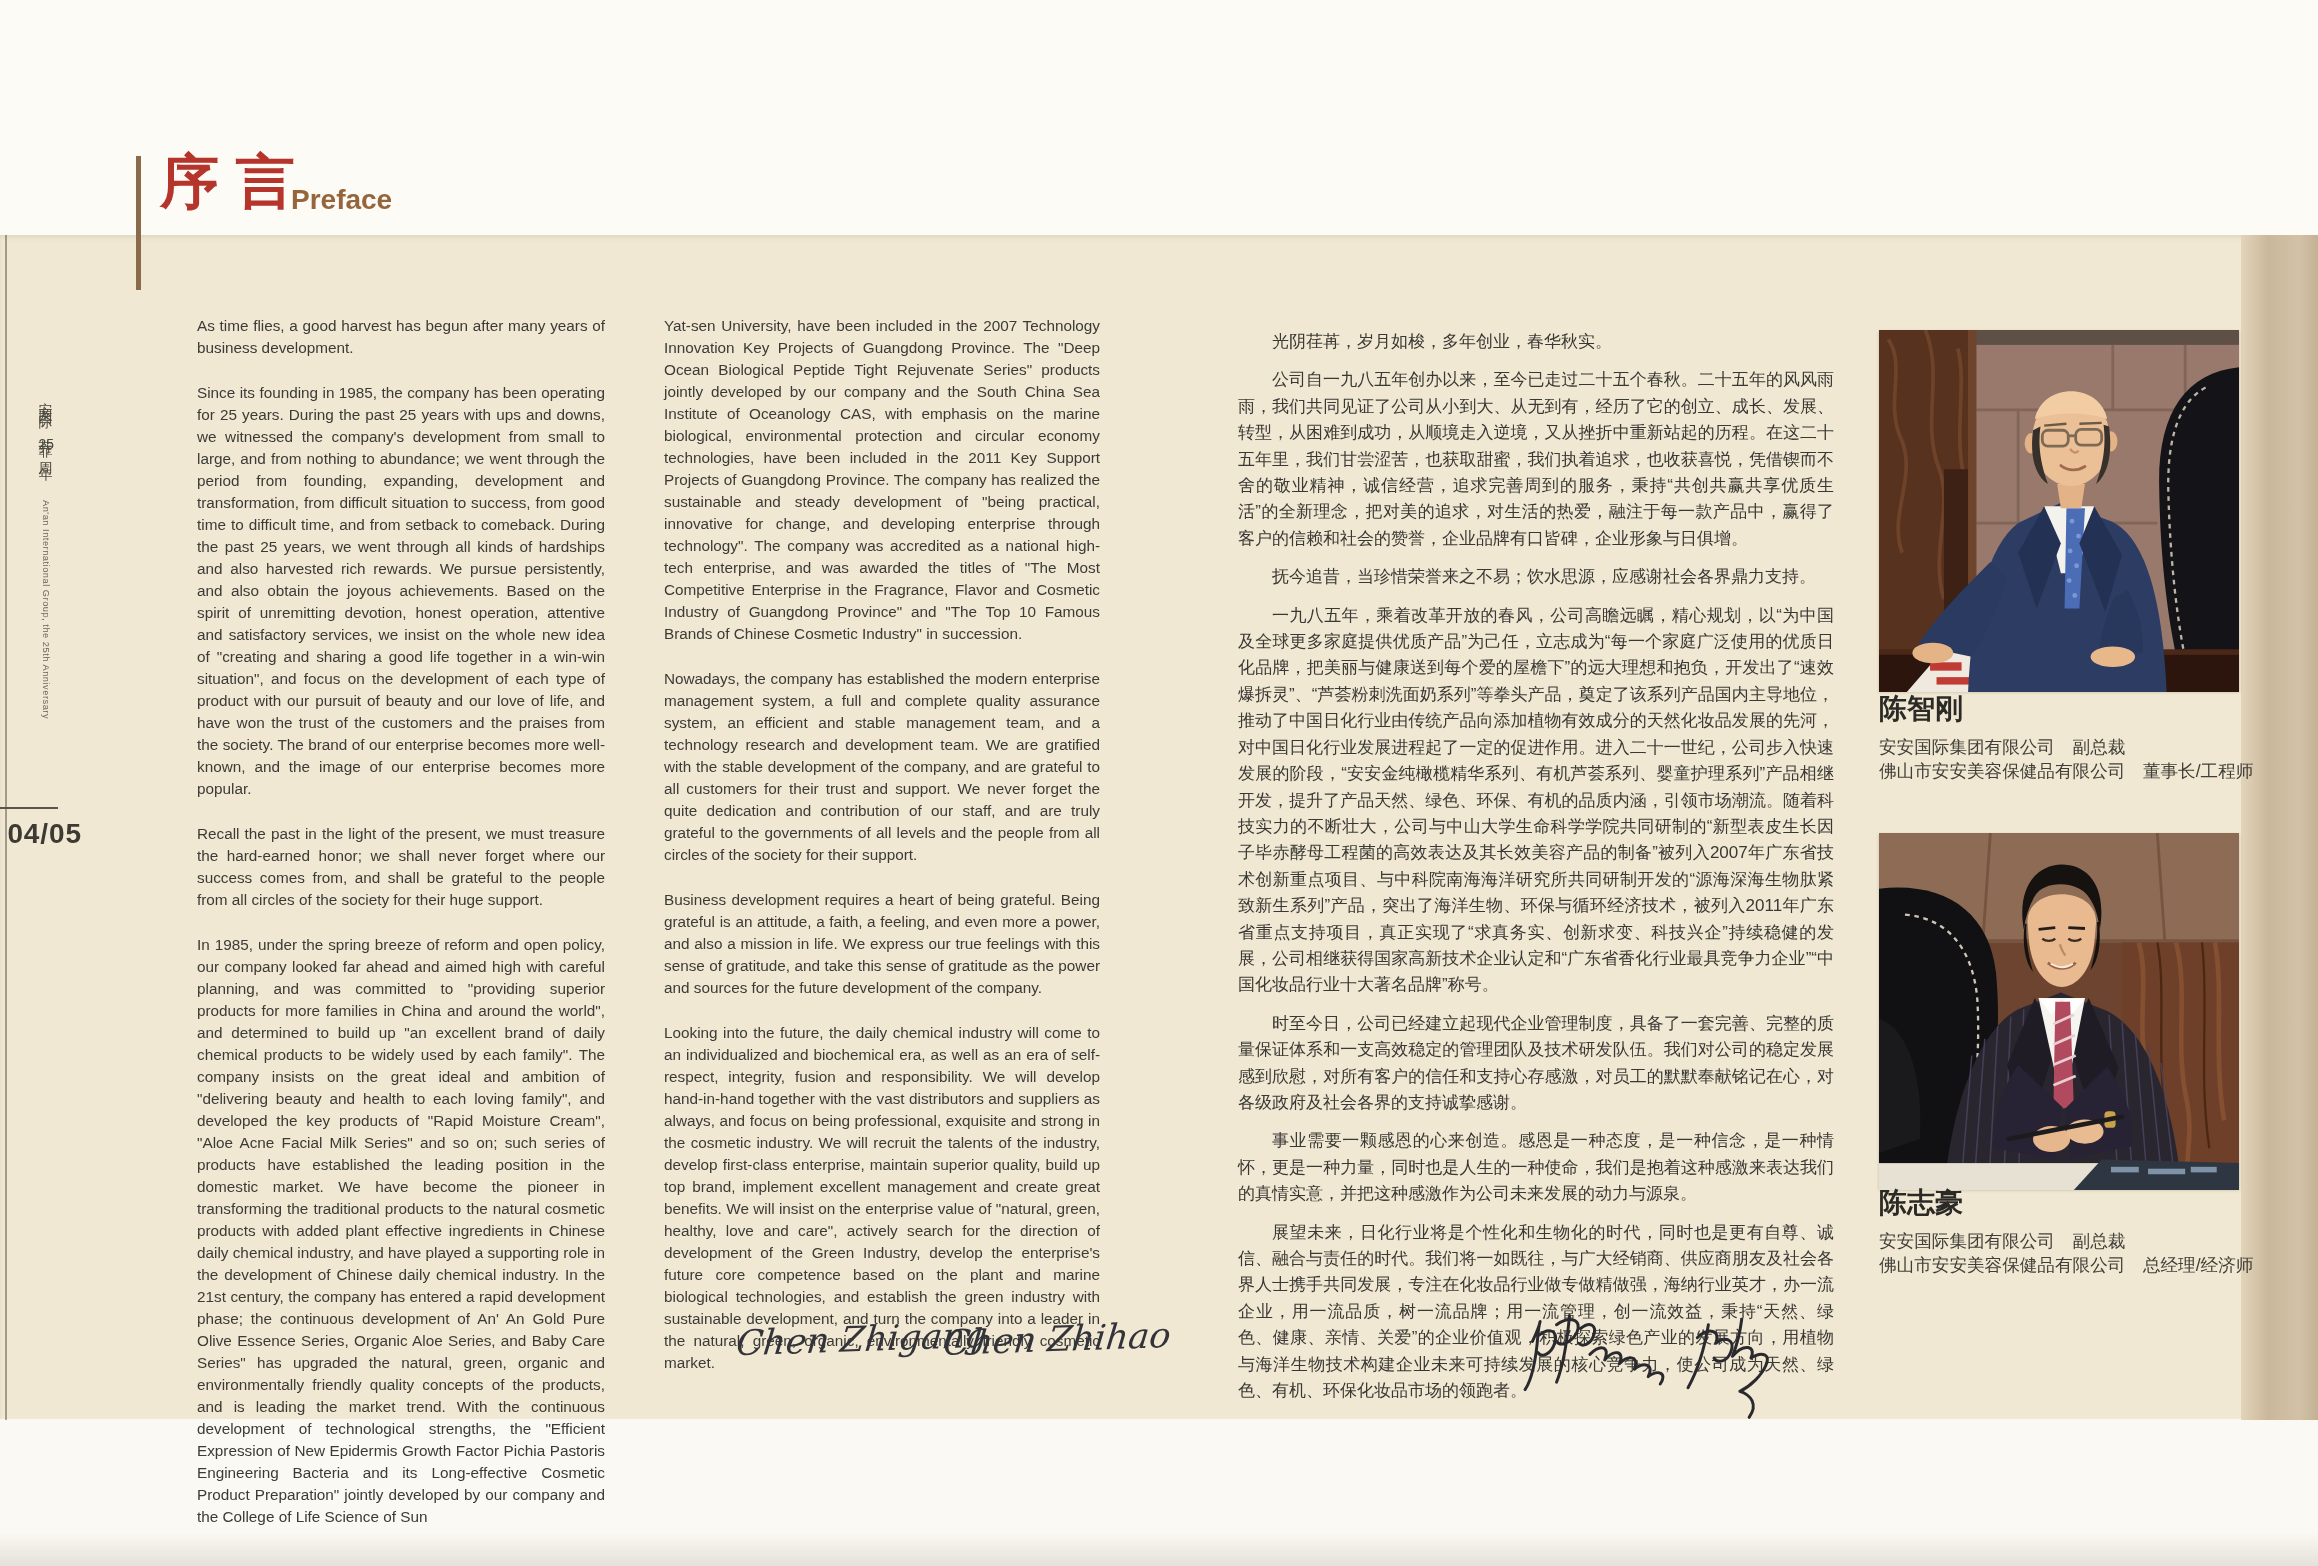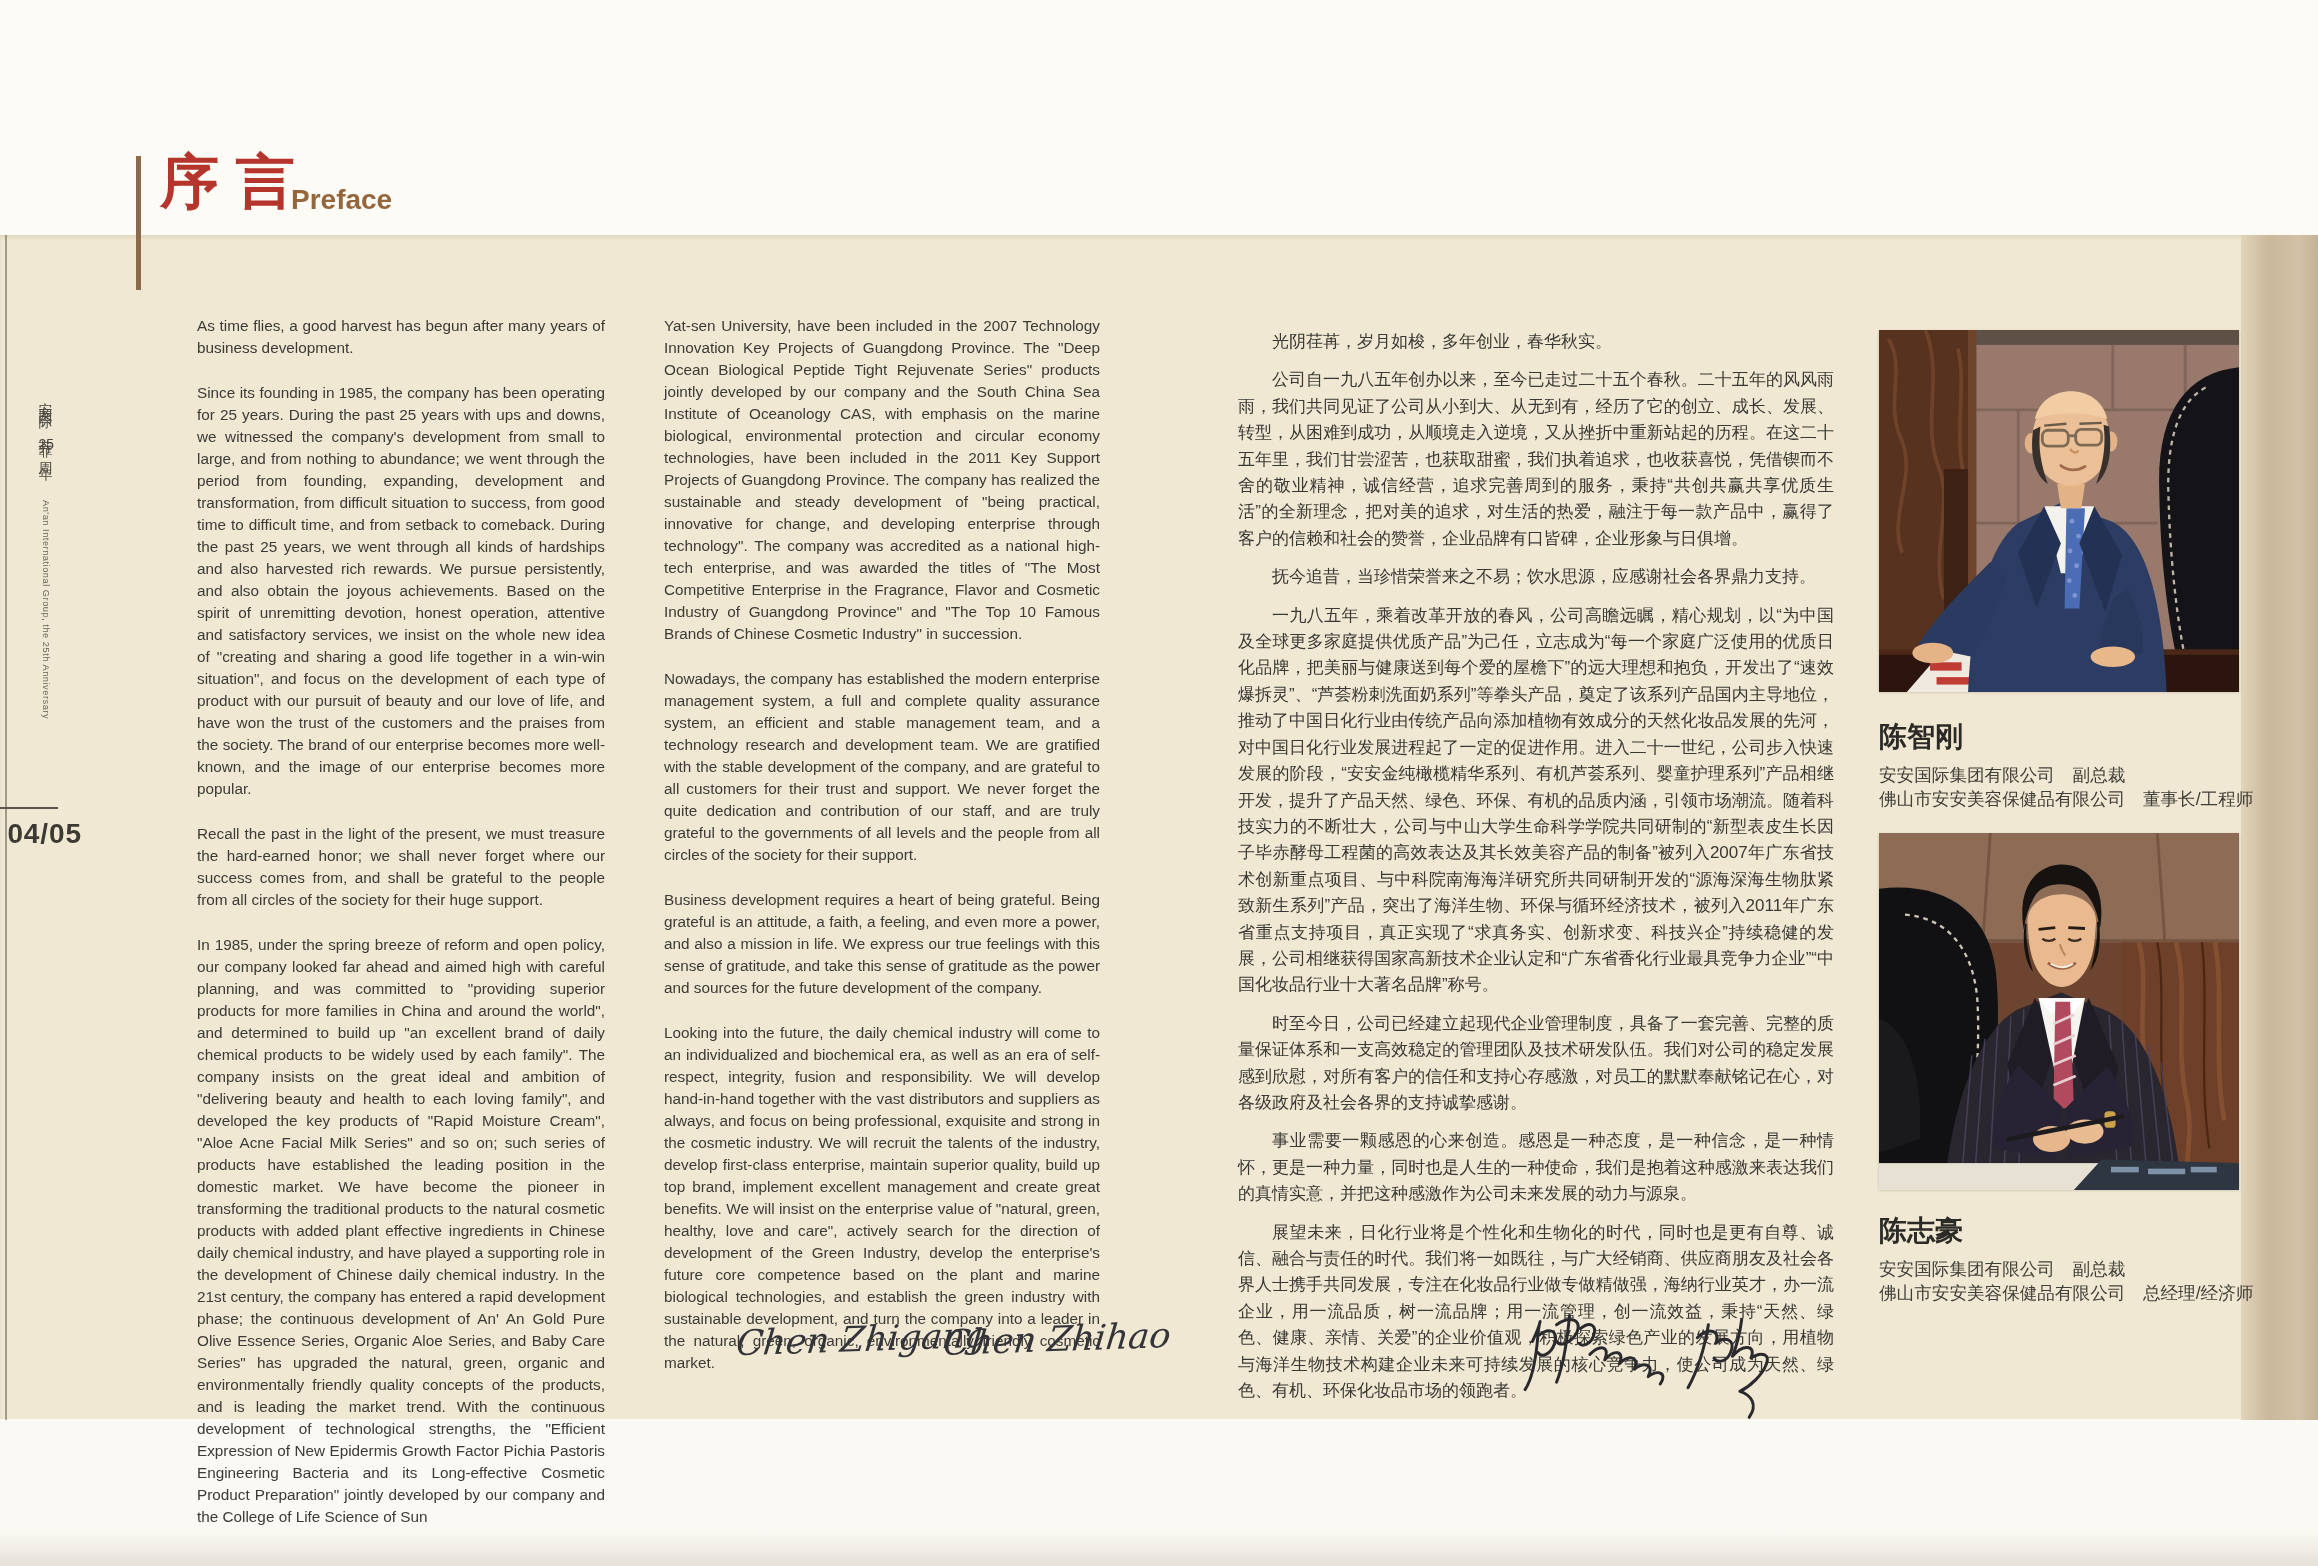--- a/index.html
+++ b/index.html
@@ -44,21 +44,21 @@
   
   .cn{left:1226px;top:317px;width:620px;color:#3a3834;}
   .cn p{margin:12px;font-size:17px;line-height:26.4px;text-align:justify;text-indent:2em;}
   .sig-cn{position:absolute;left:1512px;top:1297px;width:315px;height:125px;}
 
   
   .photo{position:absolute;left:1879px;width:360px;margin:0;box-shadow:0 0.9px 2.8px rgba(80,65,40,.25);}
   .photo1{top:330px;height:362px;}
   .photo2{top:833px;height:357px;}
   .photo svg{display:block;width:100%;height:100%;}
-  .cap{position:absolute;left:1879px;width:399px;color:#3a3833;margin-top:28px;}
+  .cap{position:absolute;left:1879px;width:399px;color:#3a3833;}
   .cap1{top:690px;}
   .cap2{top:1184px;}
   .cap-name{font-size:28px;font-weight:bold;color:#2b2a26;margin-bottom:7.4px;}
   .cap-line{font-size:17.6px;line-height:24px;color:#403e38;}
 </style>
 </head>
 <body>
 
 <div class="page">
   <div class="band-top"></div>

